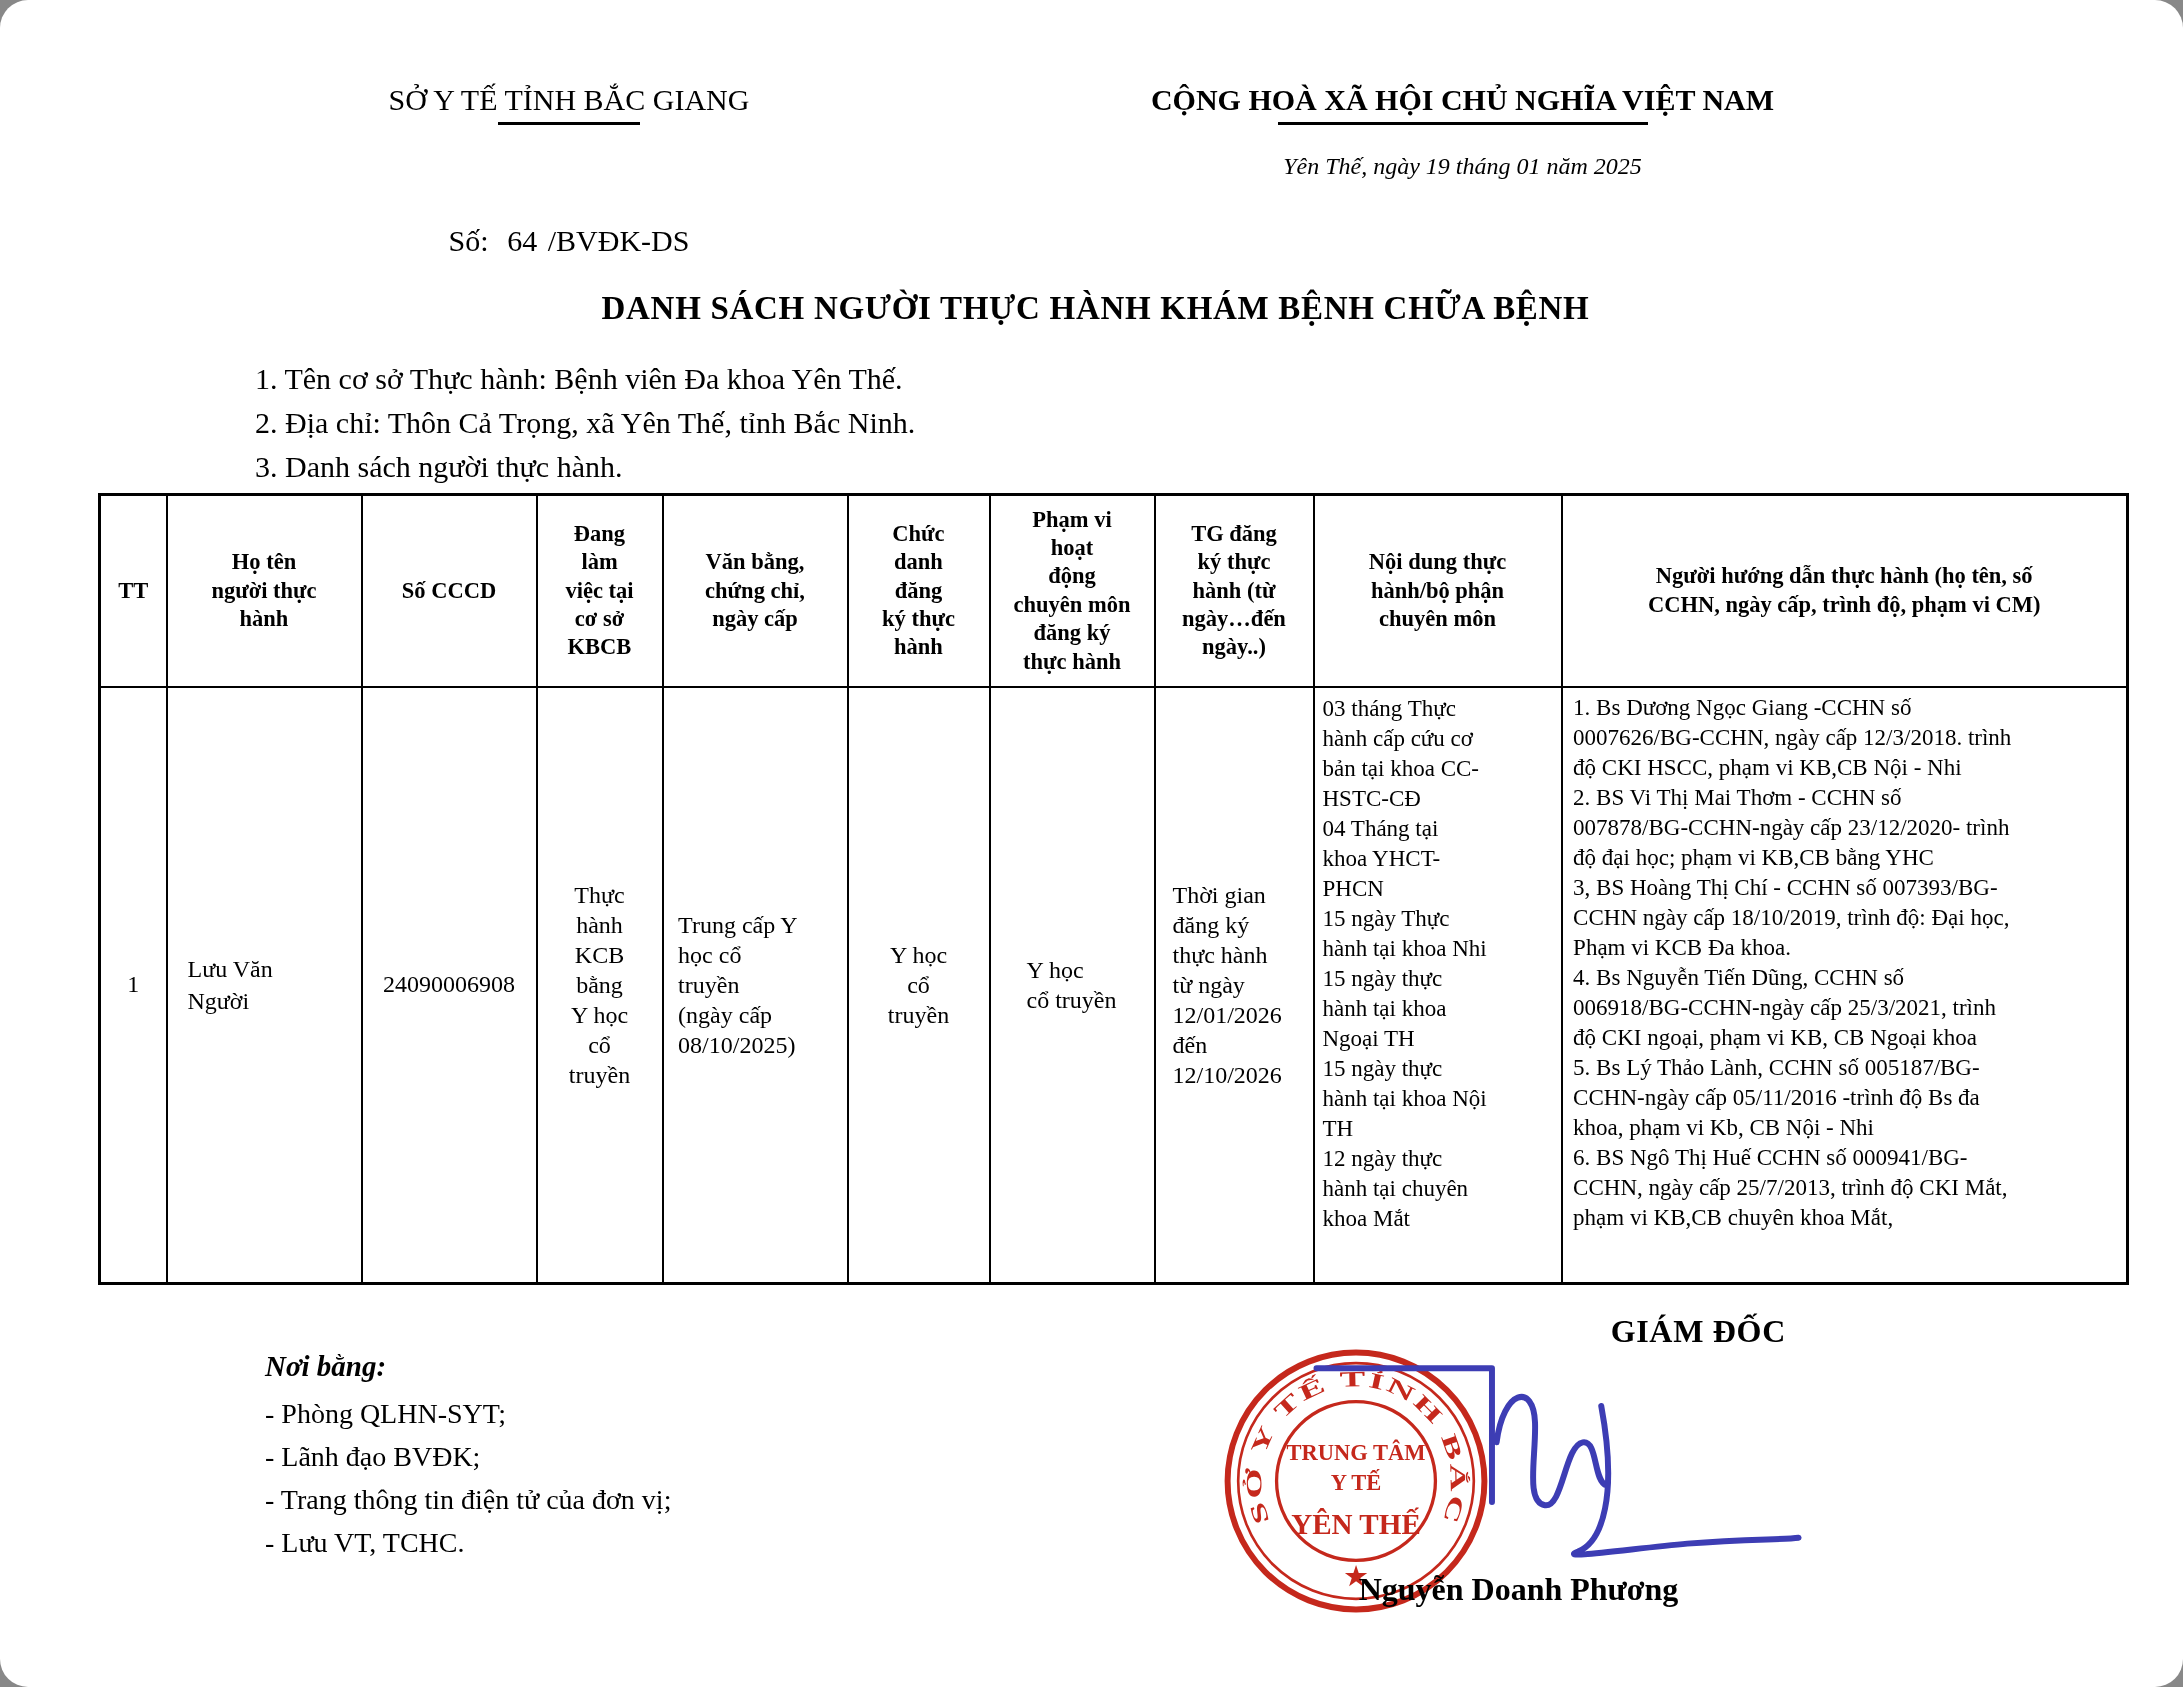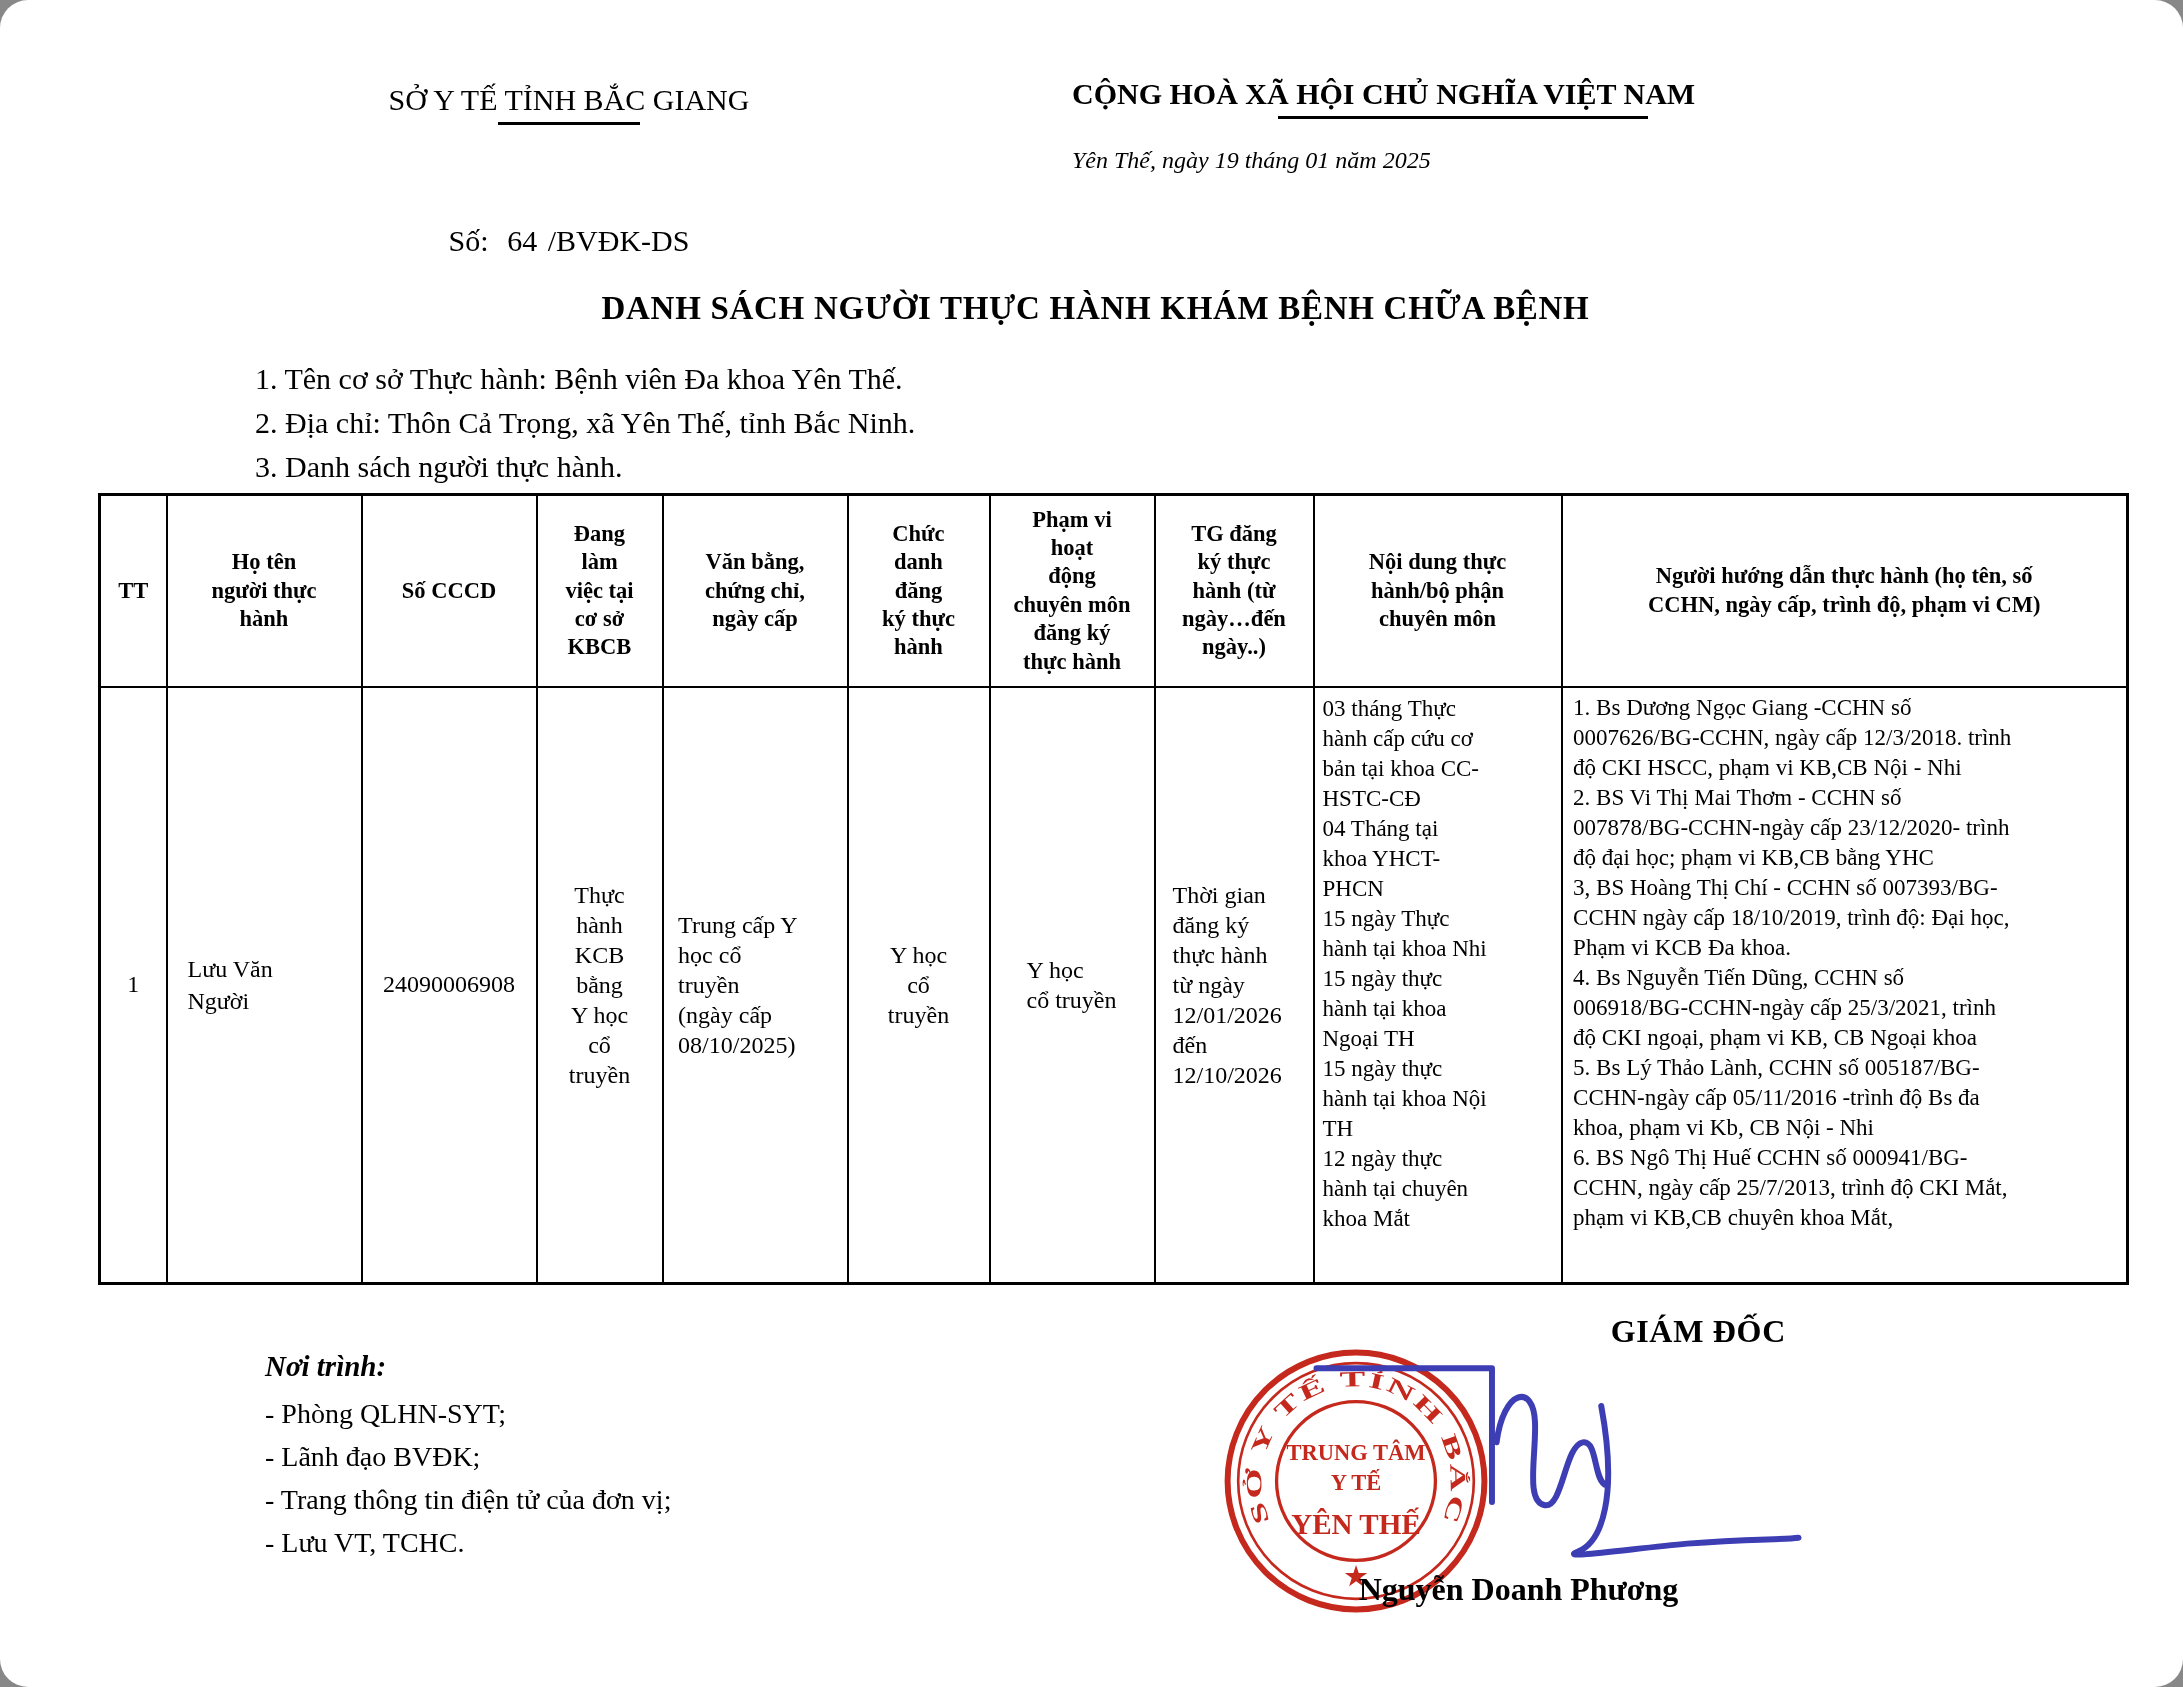--- a/index.html
+++ b/index.html
@@ -7,21 +7,21 @@
     position:relative;width:2183px;height:1687px;background:#ffffff;
     font-family:"Liberation Serif","DejaVu Serif",serif;color:#000;overflow:hidden;border-radius:28px;
   }
   .abs{position:absolute;}
   
   .org-left{left:172px;top:83px;width:794px;text-align:center;}
   .org-left .l1{font-size:30px;}
   .org-left .l2{font-size:30px;font-weight:bold;margin-top:6.6px;}
   .rule{height:2.6px;background:#000;margin:5.3px auto 0;}
   .rule-left{width:142px;}
-  .org-right{left:1072px;top:77px;width:781px;text-align:left;}
+  .org-right{left:1072px;top:83px;width:781px;text-align:center;}
   .org-right .l1{font-size:30px;font-weight:bold;}
   .org-right .l2{font-size:32px;font-weight:bold;margin-top:5.3px;}
   .rule-right{width:370px;}
   .dateline{margin-top:28px;font-size:24px;font-style:italic;}
   .doc-no{left:172px;top:224px;width:794px;text-align:center;font-size:30px;}
   .doc-no .gap1{margin-right:18.5px;}
   .doc-no .gap2{margin-right:10.6px;}
   
   .title{left:4px;top:290px;width:2183px;text-align:center;font-size:33px;font-weight:bold;letter-spacing:0.7px;}
   .intro{left:255px;top:357px;font-size:30px;line-height:44px;}
@@ -192,21 +192,21 @@
 CCHN-ngày cấp 05/11/2016 -trình độ Bs đa
 khoa, phạm vi Kb, CB Nội - Nhi
 6. BS Ngô Thị Huế CCHN số 000941/BG-
 CCHN, ngày cấp 25/7/2013, trình độ CKI Mắt,
 phạm vi KB,CB chuyên khoa Mắt,</td>
     </tr>
   </tbody>
     </table>
 
   <div class="abs recipients">
-    <div class="lbl">Nơi trình:</div>
+    <div class="lbl">Nơi bằng:</div>
     <p>- Phòng QLHN-SYT;</p>
     <p>- Lãnh đạo BVĐK;</p>
     <p>- Trang thông tin điện tử của đơn vị;</p>
     <p>- Lưu VT, TCHC.</p>
   </div>
 
   <div class="abs signer-title">GIÁM ĐỐC</div>
 
   <svg class="abs stamp-svg" width="278" height="278" viewBox="0 0 420 420" xmlns="http://www.w3.org/2000/svg">
     <circle cx="210" cy="210" r="194" fill="none" stroke-width="9" stroke="#c5281c"></circle>

